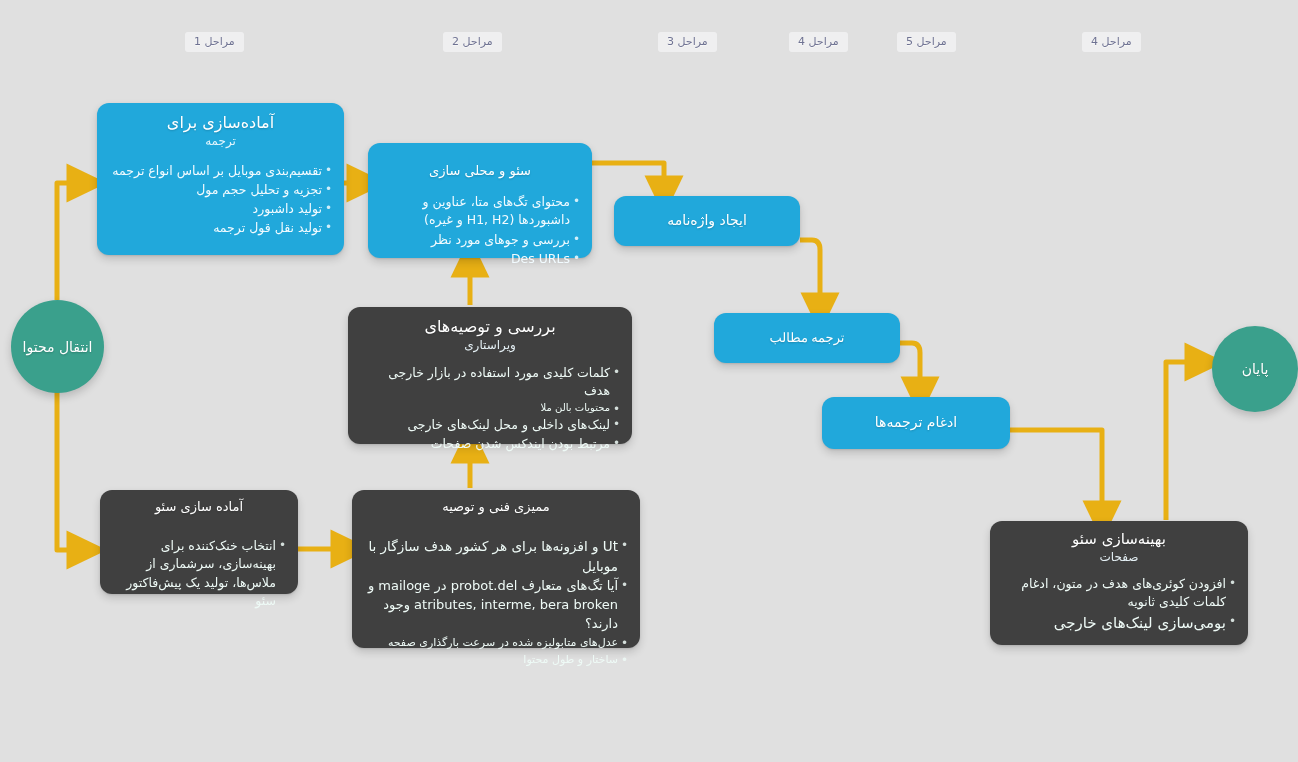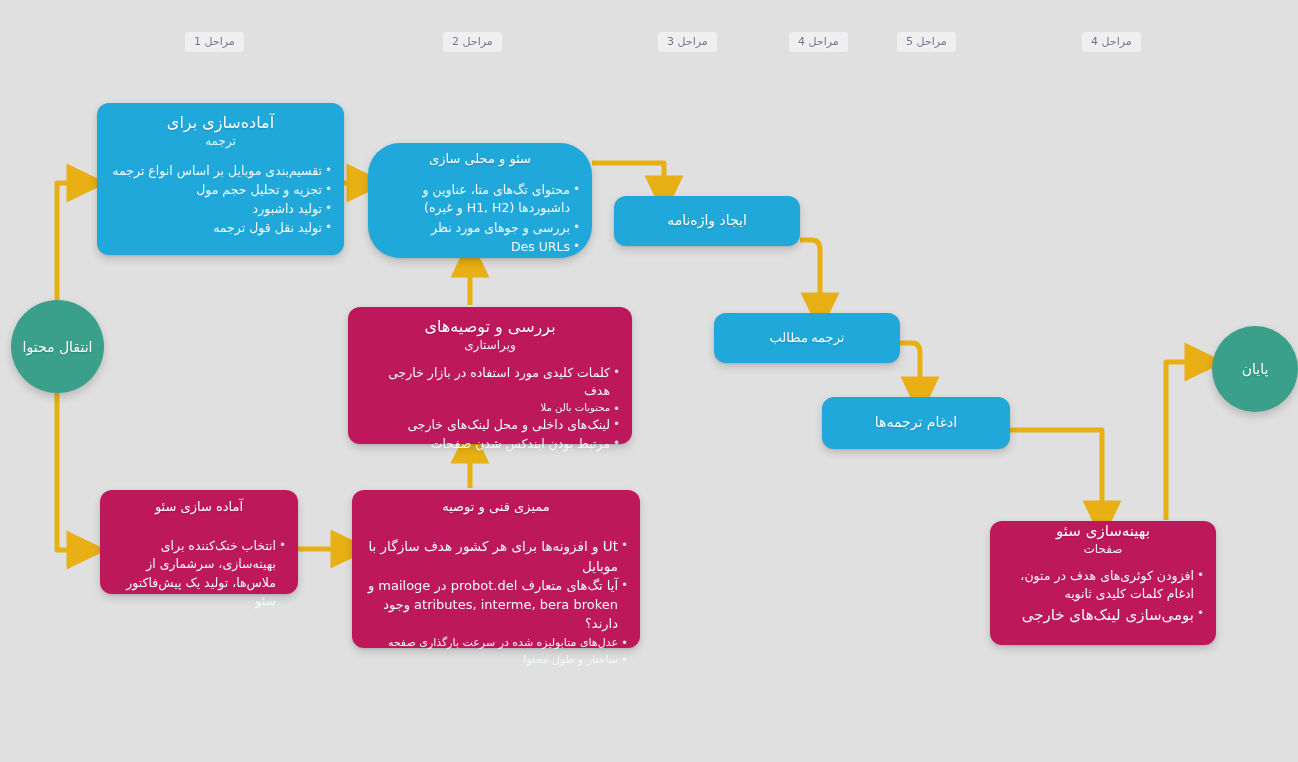--- a/index.html
+++ b/index.html
@@ -34,21 +34,21 @@
   .node{
     position:absolute;
     border-radius:12px;
     box-shadow:0 4px 8px rgba(0,0,0,.16), 0 1px 2px rgba(0,0,0,.10);
     z-index:2;
     box-sizing:border-box;
     padding:10px 12px;
     color:#ffffff;
   }
   .node.blue{background:#21a8db;}
-  .node.teal{background:#be185d;}
+  .node.teal{background:#404040;}
 
   .node .title{
     display:block;
     text-align:center;
     font-size:16px;
     line-height:1.25;
     color:#ffffff;
     text-shadow:0 1px 2px rgba(0,0,0,.18);
     font-weight:400;
   }
@@ -156,21 +156,21 @@
     <span class="title">آماده‌سازی برای</span>
     <span class="subtitle">ترجمه</span>
     <ul class="bullets">
       <li>تقسیم‌بندی موبایل بر اساس انواع ترجمه</li>
       <li>تجزیه و تحلیل حجم مول</li>
       <li>تولید داشبورد</li>
       <li>تولید نقل قول ترجمه</li>
     </ul>
   </div>
 
-  <div class="node blue small" style="left:368px;top:143px;width:224px;height:115px;padding-top:8px;border-radius:32px;">
+  <div class="node blue small" style="left:368px;top:143px;width:224px;height:115px;padding-top:20px;">
     <span class="title">سئو و محلی سازی</span>
     <ul class="bullets" style="margin-top:14px;">
       <li>محتوای تگ‌های متا، عناوین و داشبورد‌ها (H1, H2 و غیره)</li>
       <li>بررسی و جوهای مورد نظر</li>
       <li>Des URLs</li>
     </ul>
   </div>
 
   <div class="node blue pill" style="left:614px;top:196px;width:186px;height:50px;display:flex;align-items:center;justify-content:center;">
     <span class="title">ایجاد واژه‌نامه</span>
@@ -205,21 +205,21 @@
   <div class="node teal small" style="left:352px;top:490px;width:288px;height:158px;padding-top:9px;">
     <span class="title">ممیزی فنی و توصیه</span>
     <ul class="bullets" style="margin-top:22px;">
       <li style="font-size:13.5px;">Ut و افزونه‌ها برای هر کشور هدف سازگار با موبایل</li>
       <li style="font-size:13px;">آیا تگ‌های متعارف probot.del در mailoge و atributes, interme, bera broken وجود دارند؟</li>
       <li style="font-size:11px;">عدل‌های متابولیزه شده در سرعت بارگذاری صفحه</li>
       <li style="font-size:11px;">ساختار و طول محتوا</li>
     </ul>
   </div>
 
-  <div class="node teal" style="left:990px;top:521px;width:226px;height:124px;padding-top:1px;">
+  <div class="node teal" style="left:990px;top:521px;width:258px;height:124px;padding-top:9px;">
     <span class="title" style="font-size:15px;">بهینه‌سازی سئو</span>
     <span class="subtitle">صفحات</span>
     <ul class="bullets" style="margin-top:10px;">
       <li>افزودن کوئری‌های هدف در متون، ادغام کلمات کلیدی ثانویه</li>
       <li style="font-size:15px;">بومی‌سازی لینک‌های خارجی</li>
     </ul>
   </div>
 
 </div>
 

